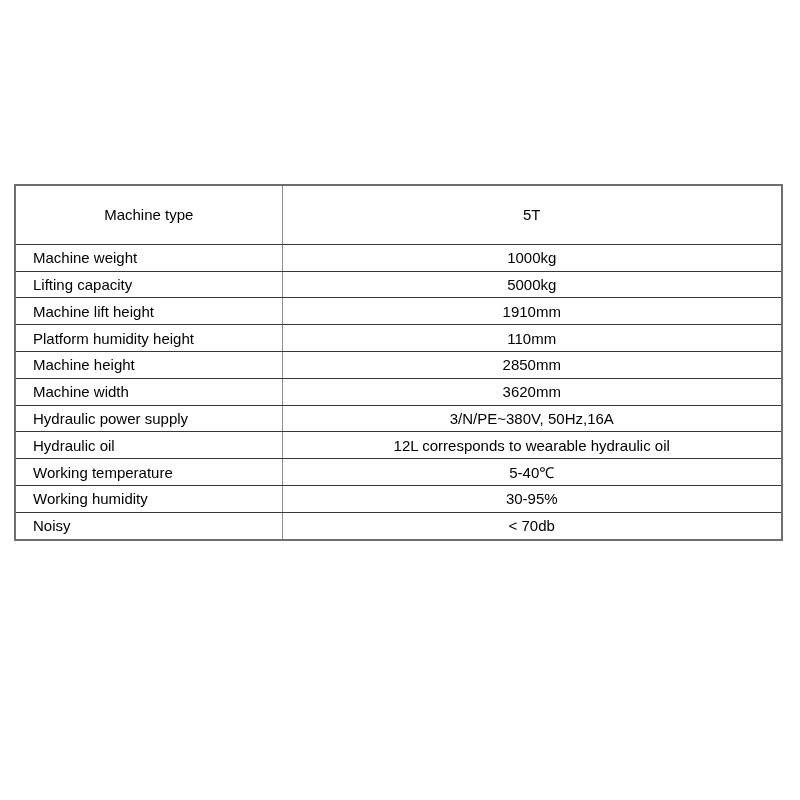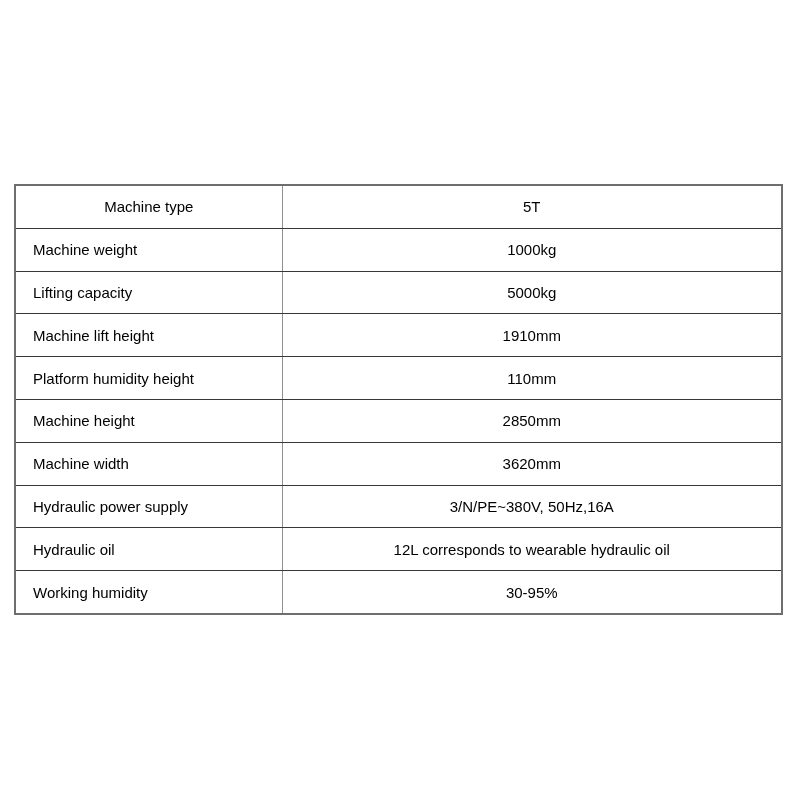--- a/index.html
+++ b/index.html
@@ -36,26 +36,26 @@
     border-bottom: 1px solid #383838;
     white-space: nowrap;
     overflow: hidden;
   }
   td.label-cell {
     text-align: left;
     padding: 0 0 0 17px;
   }
   td.label-cell.center {
     text-align: center;
-    padding: 8px;
+    padding: 16px;
     margin-top: 22px;
   }
   td.value-cell {
     text-align: center;
-    padding: 8px;
+    padding: 0;
     border-left: 1px solid #8f8f8f;
   }
 </style>
 </head>
 <body>
 
 <div class="canvas">
   <table class="spec-table">
     <colgroup>
       <col class="c1">
@@ -92,18 +92,26 @@
         </tr>
         <tr>
           <td class="label-cell">Hydraulic power supply</td>
           <td class="value-cell">3/N/PE~380V, 50Hz,16A</td>
         </tr>
         <tr>
           <td class="label-cell">Hydraulic oil</td>
           <td class="value-cell">12L corresponds to wearable hydraulic oil</td>
         </tr>
         <tr>
+          <td class="label-cell">Working temperature</td>
+          <td class="value-cell">5-40℃</td>
+        </tr>
+        <tr>
           <td class="label-cell">Working humidity</td>
           <td class="value-cell">30-95%</td>
+        </tr>
+        <tr>
+          <td class="label-cell">Noisy</td>
+          <td class="value-cell">&lt; 70db</td>
         </tr>
       </tbody>
   </table>
 </div>
 
 </body></html>

